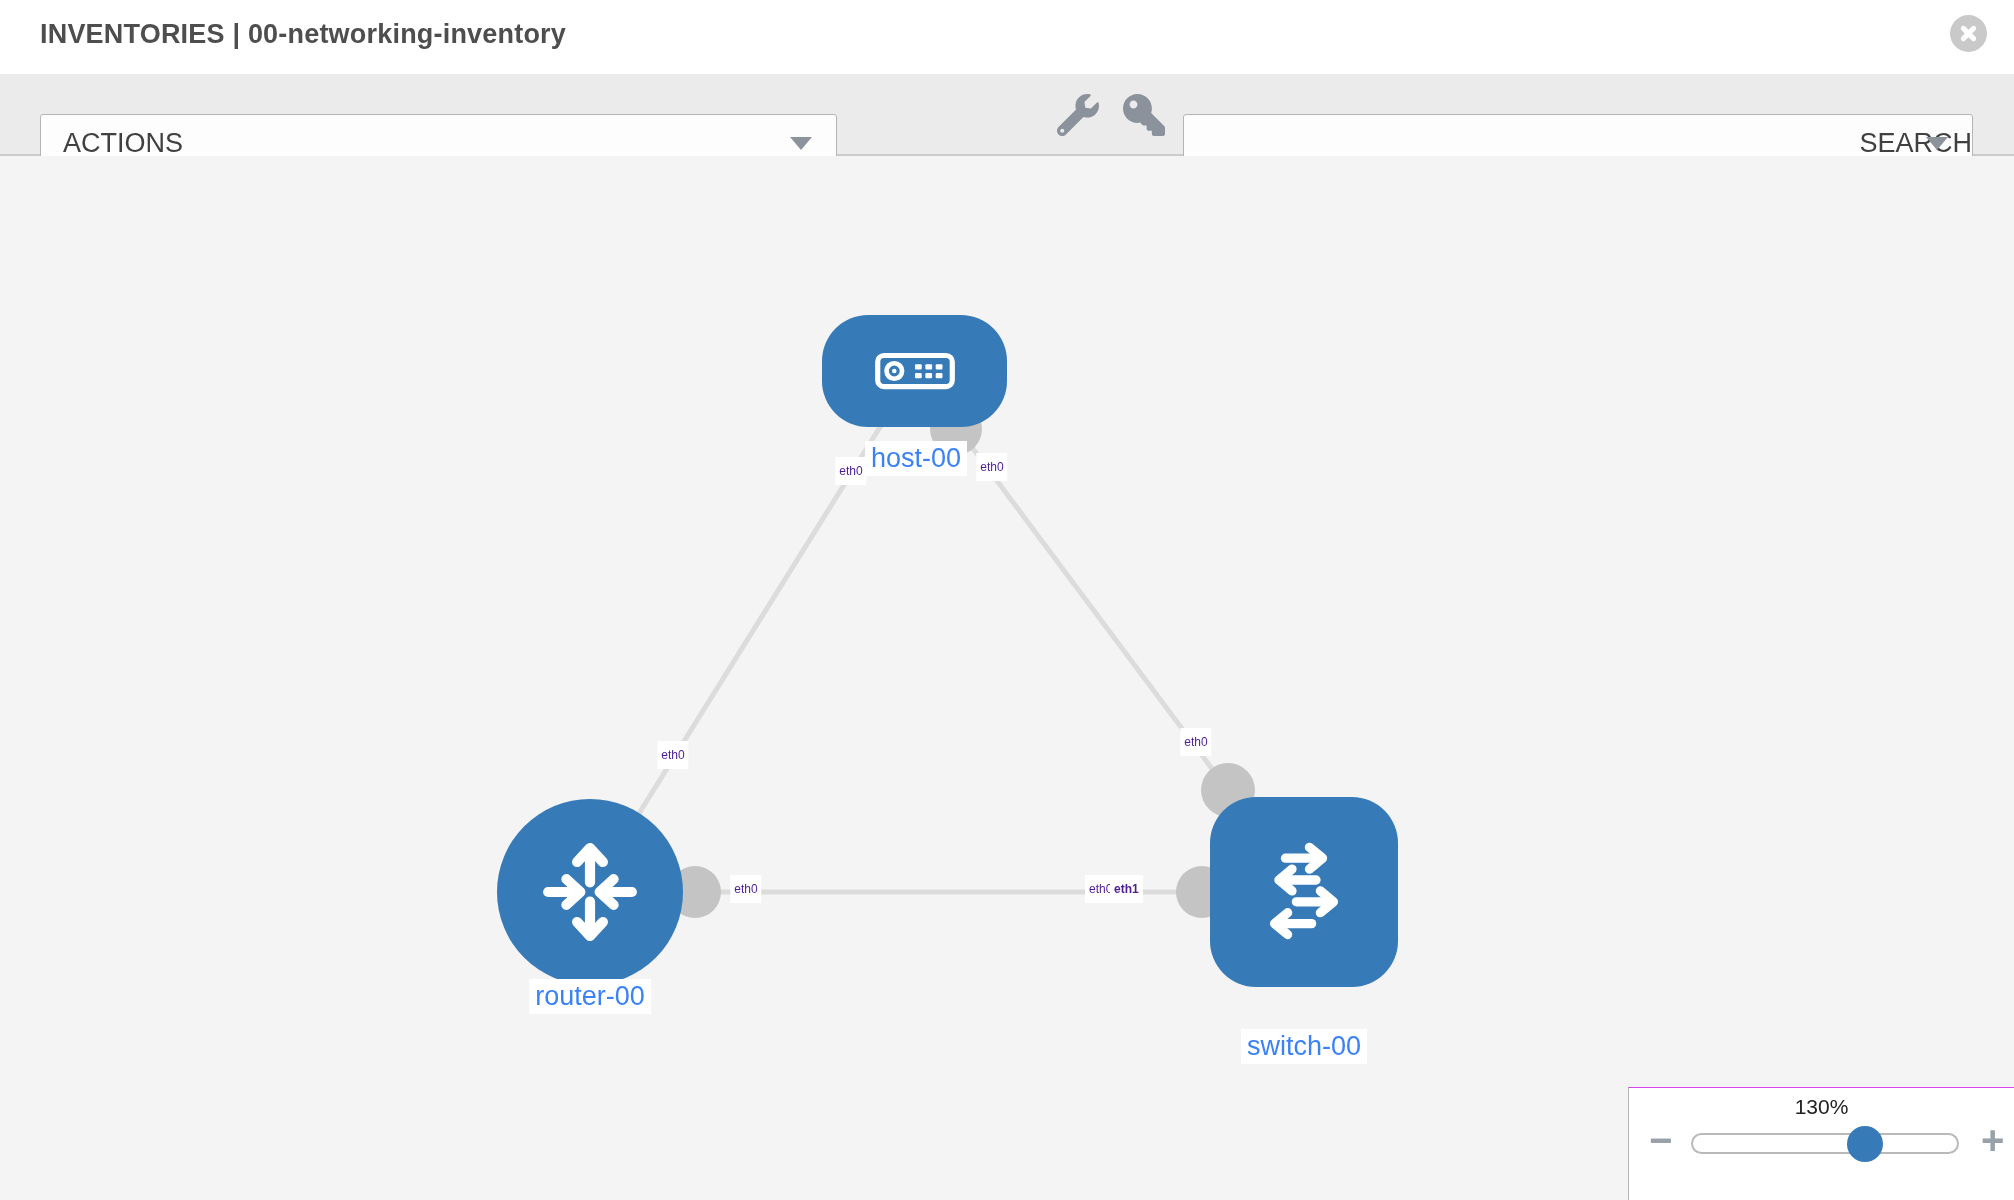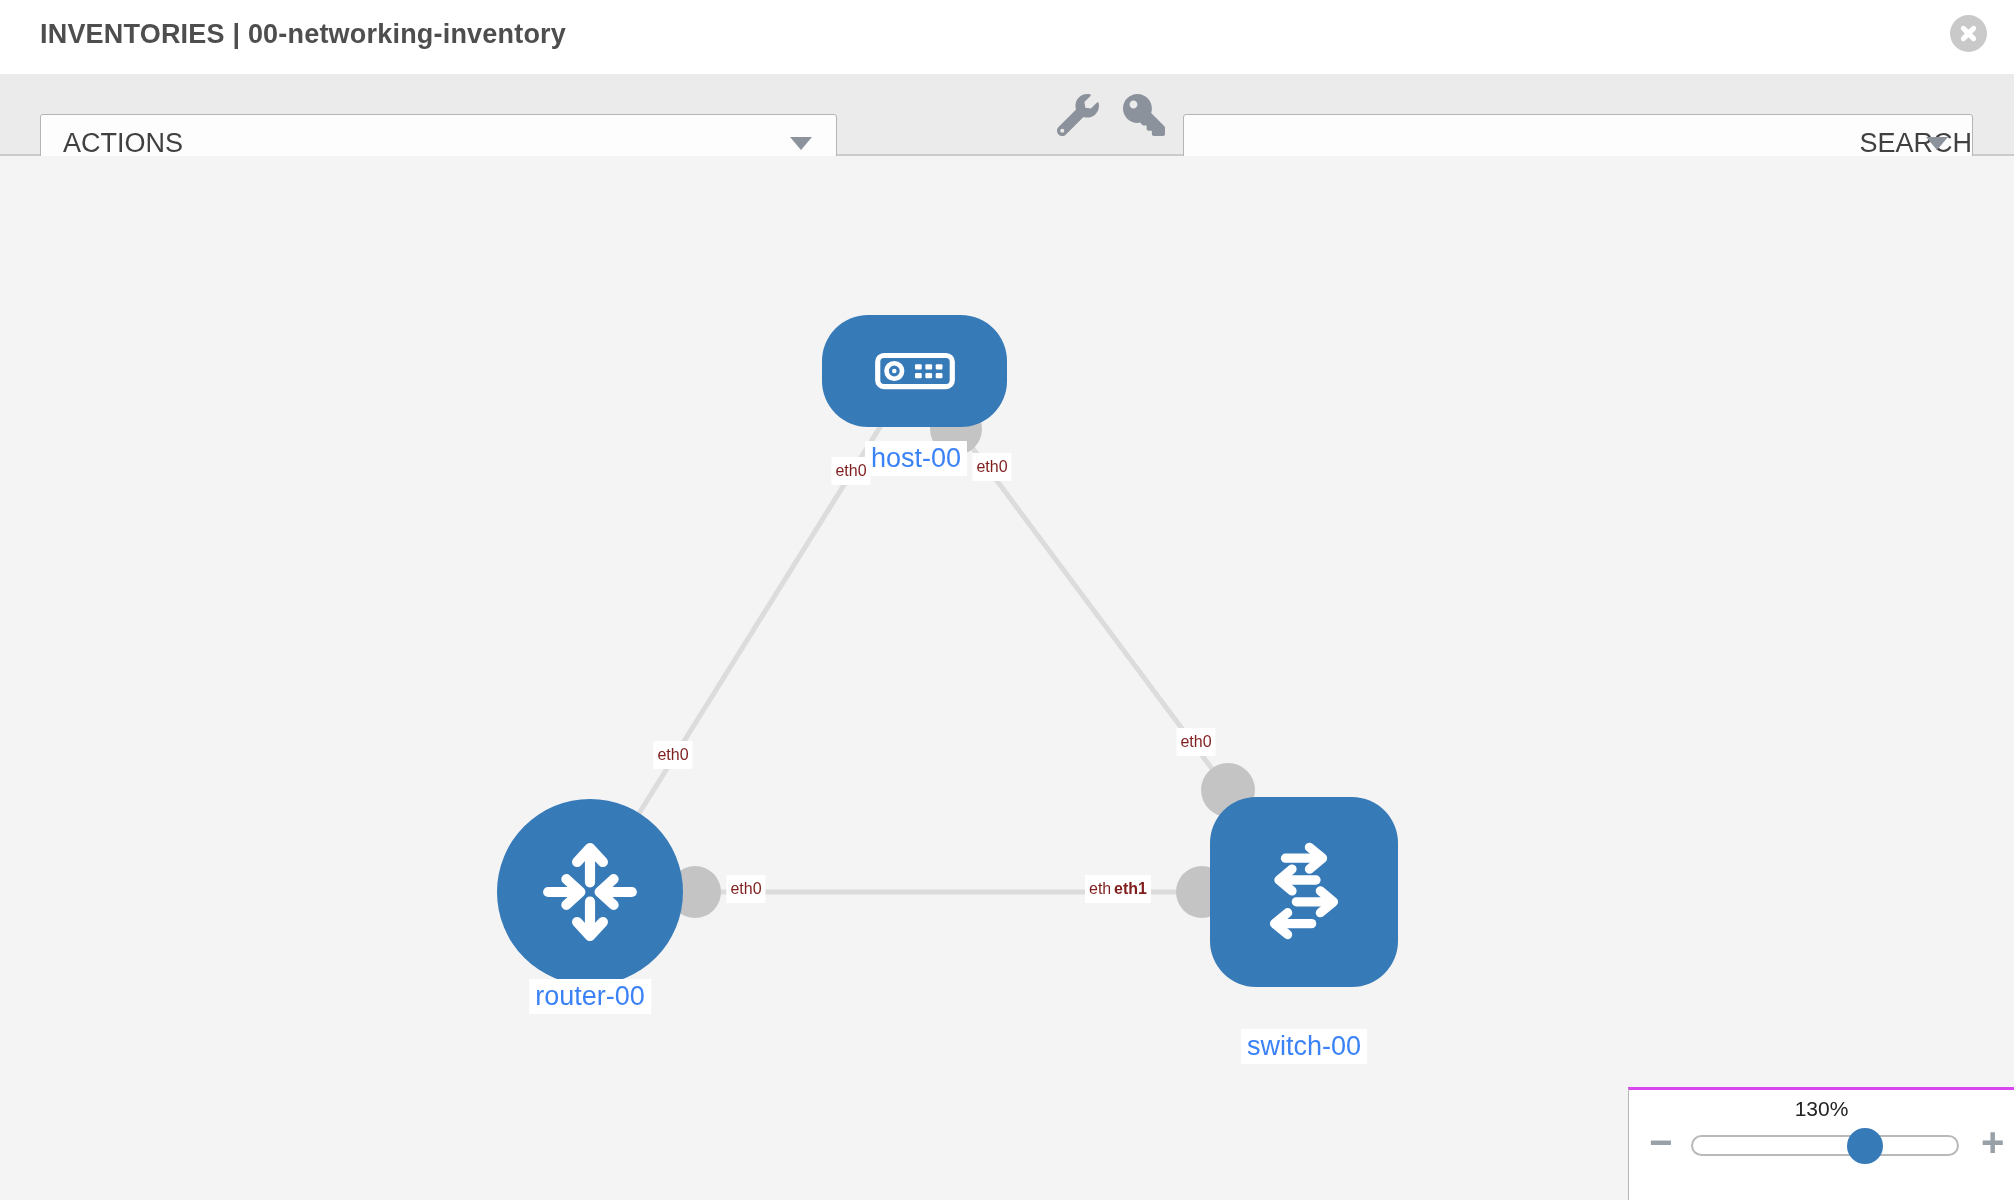--- a/index.html
+++ b/index.html
@@ -37,28 +37,28 @@
     background:#f4f4f4; }
   .links-svg { position:absolute; top:0; left:0; }
   .node { position:absolute; background:#377ab8; display:flex; align-items:center;
     justify-content:center; cursor:grab; z-index:2; }
   .node-host { left:822px; top:159px; width:185px; height:112px; border-radius:46px; }
   .node-router { left:497px; top:643px; width:186px; height:186px; border-radius:50%; }
   .node-switch { left:1210px; top:641px; width:188px; height:190px; border-radius:46px; }
   .node-label { position:absolute; transform:translateX(-50%); background:#ffffff;
     color:#3b82f6; font-size:27px; padding:2px 6px; line-height:31px; z-index:5;
     white-space:nowrap; }
-  .iface { position:absolute; background:#ffffff; color:#7f1d1d; font-size:16px;
+  .iface { position:absolute; background:#ffffff; color:#4c1d95; font-size:12px;
     padding:2px 4px; line-height:24px; z-index:5; white-space:nowrap; }
   .iface.center { transform:translateX(-50%); }
   .iface-under { z-index:3; }
   .iface-over { z-index:4;font-weight:bold; }
   
   .zoom-panel { position:absolute; left:1628px; top:931px; width:386px; height:113px;
-    background:#ffffff; border-left:1px solid #b5b5b5; border-top:3px solid #d946ef; }
+    background:#ffffff; border-left:1px solid #b5b5b5; border-top:1px solid #d946ef; }
   .zoom-level { position:absolute; top:7px; left:0; width:100%; text-align:center;
     font-size:21px; color:#222222; }
   .zoom-minus, .zoom-plus { position:absolute; top:30px; font-size:40px; font-weight:700;
     color:#98a0a8; cursor:pointer; line-height:44px; }
   .zoom-minus { left:20px; }
   .zoom-plus { left:352px; }
   .zoom-track { position:absolute; left:62px; top:45px; width:268px; height:21px;
     background:#ffffff; border:2px solid #b9b9b9; border-radius:11px; cursor:pointer; }
   .zoom-thumb { position:absolute; left:218px; top:38px; width:36px; height:36px;
     border-radius:50%; background:#377ab8; cursor:grab; }

